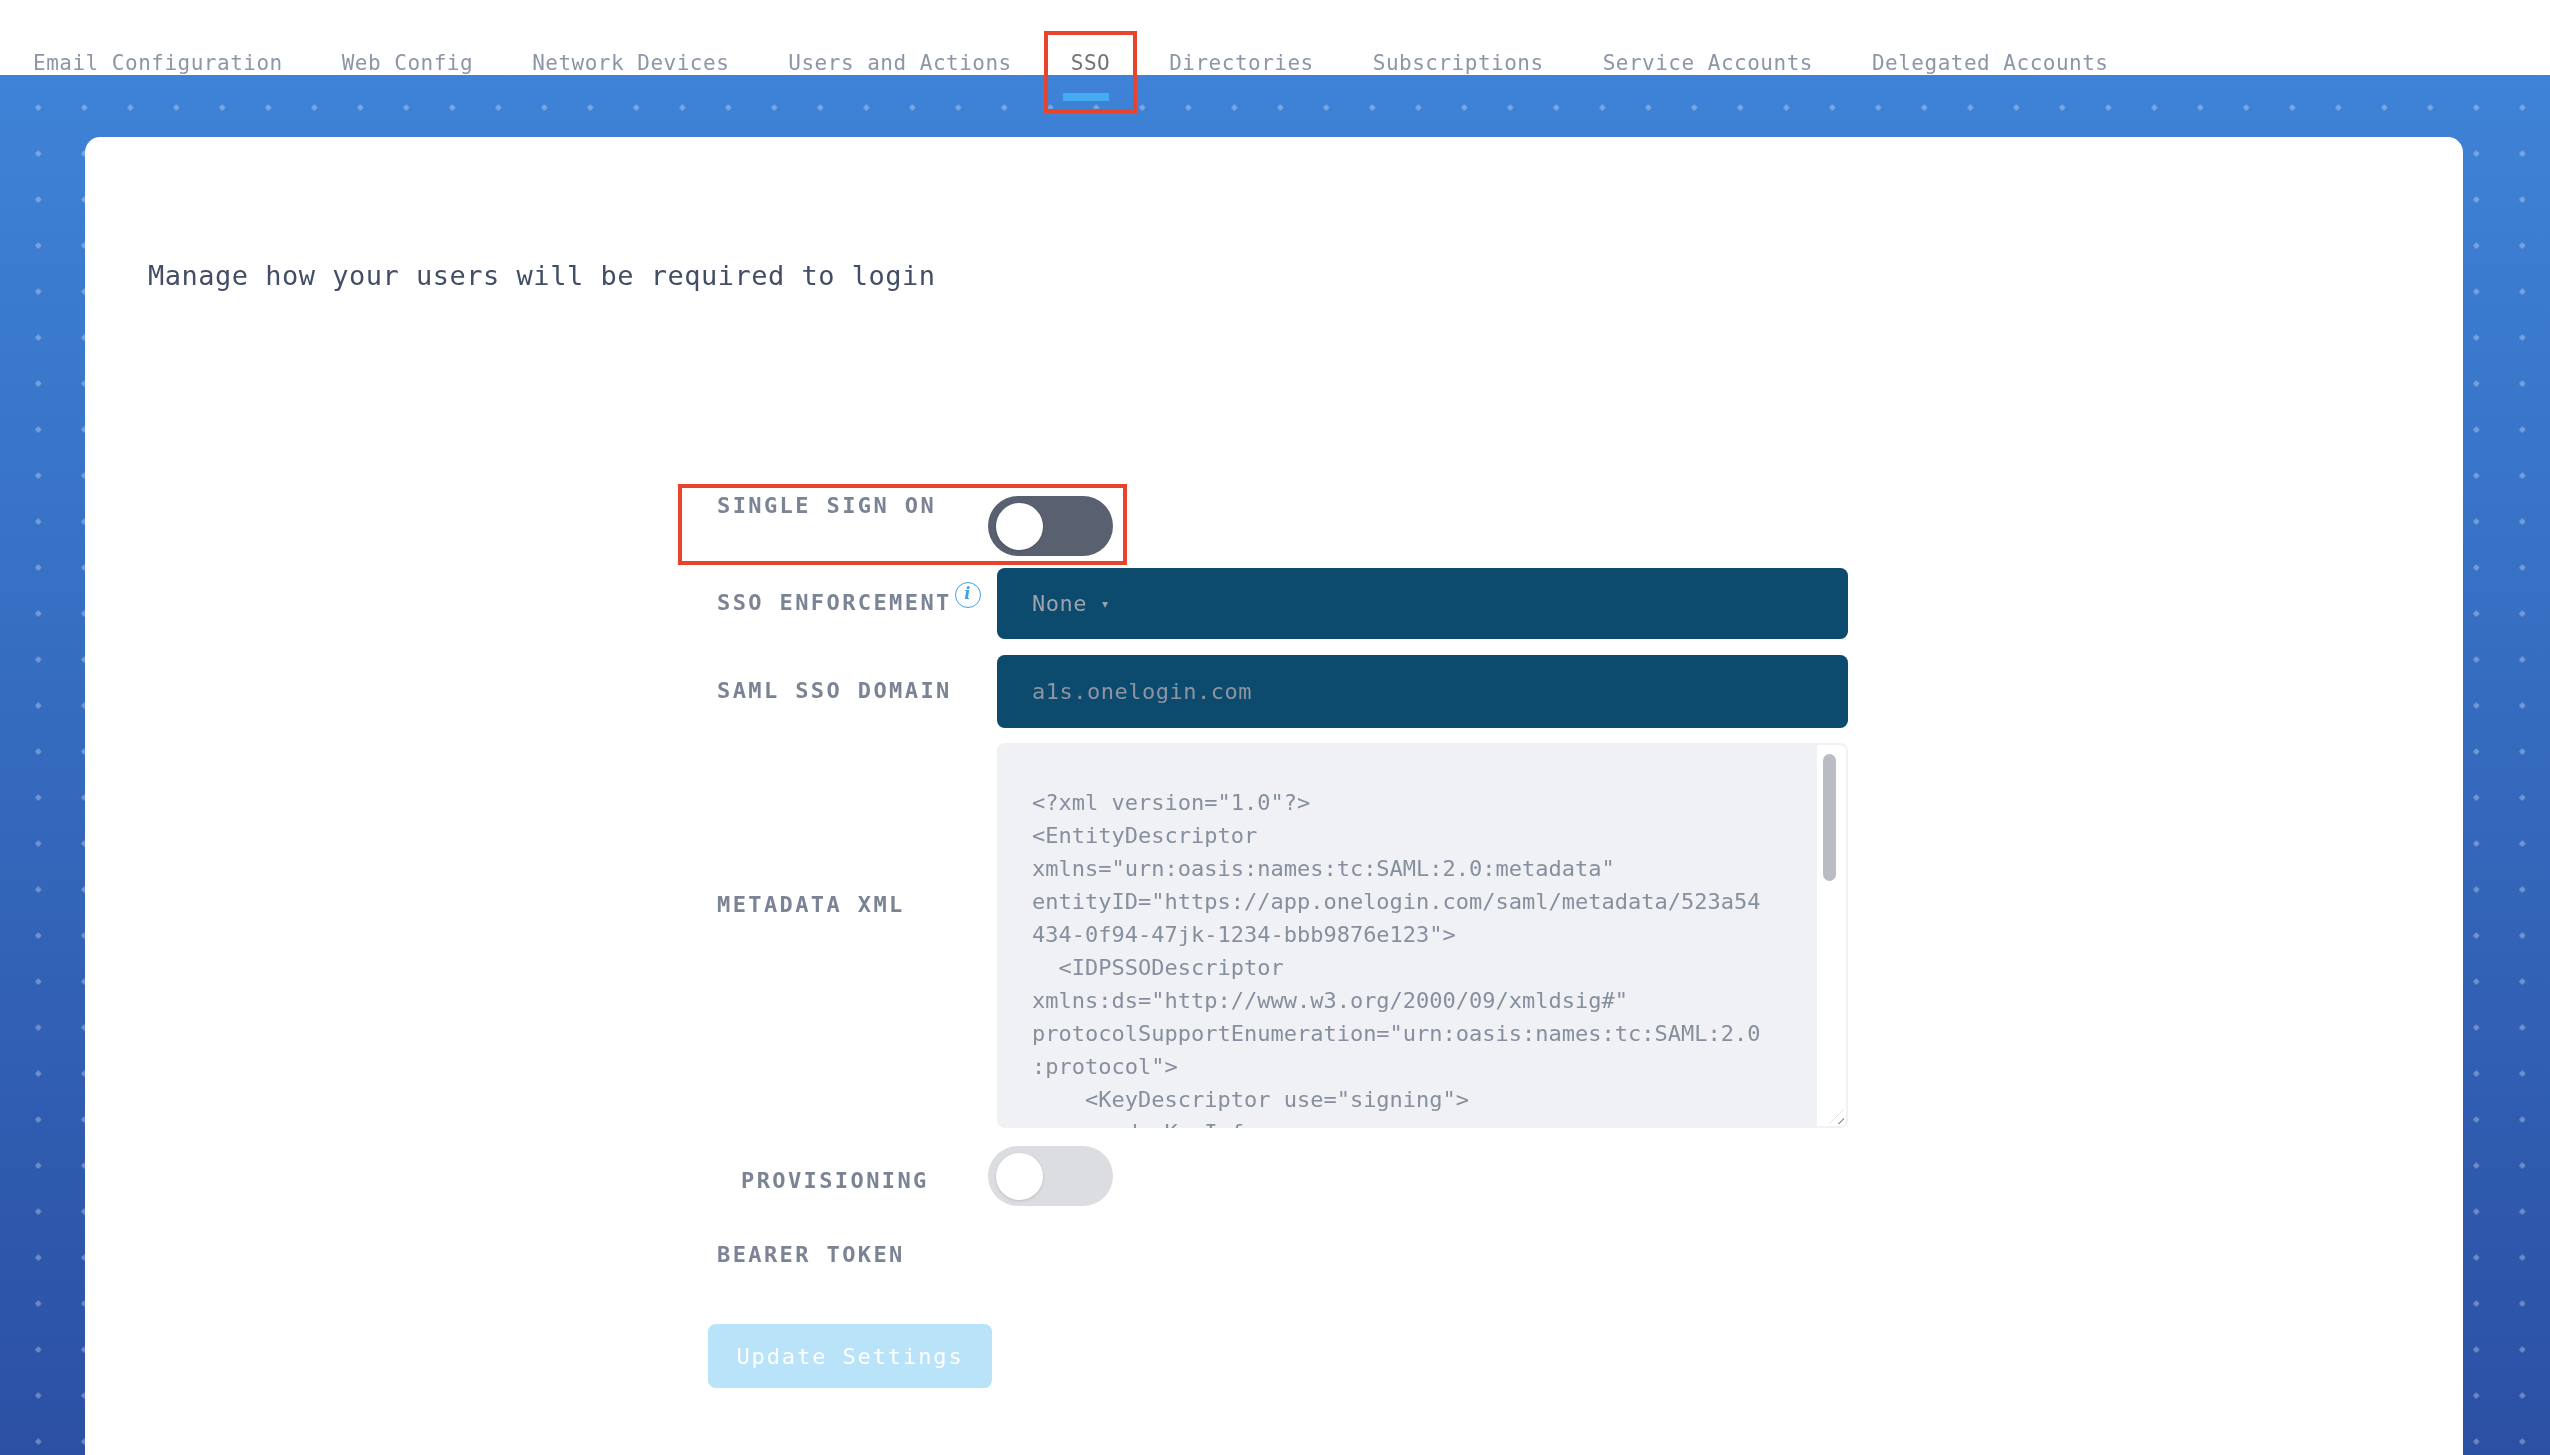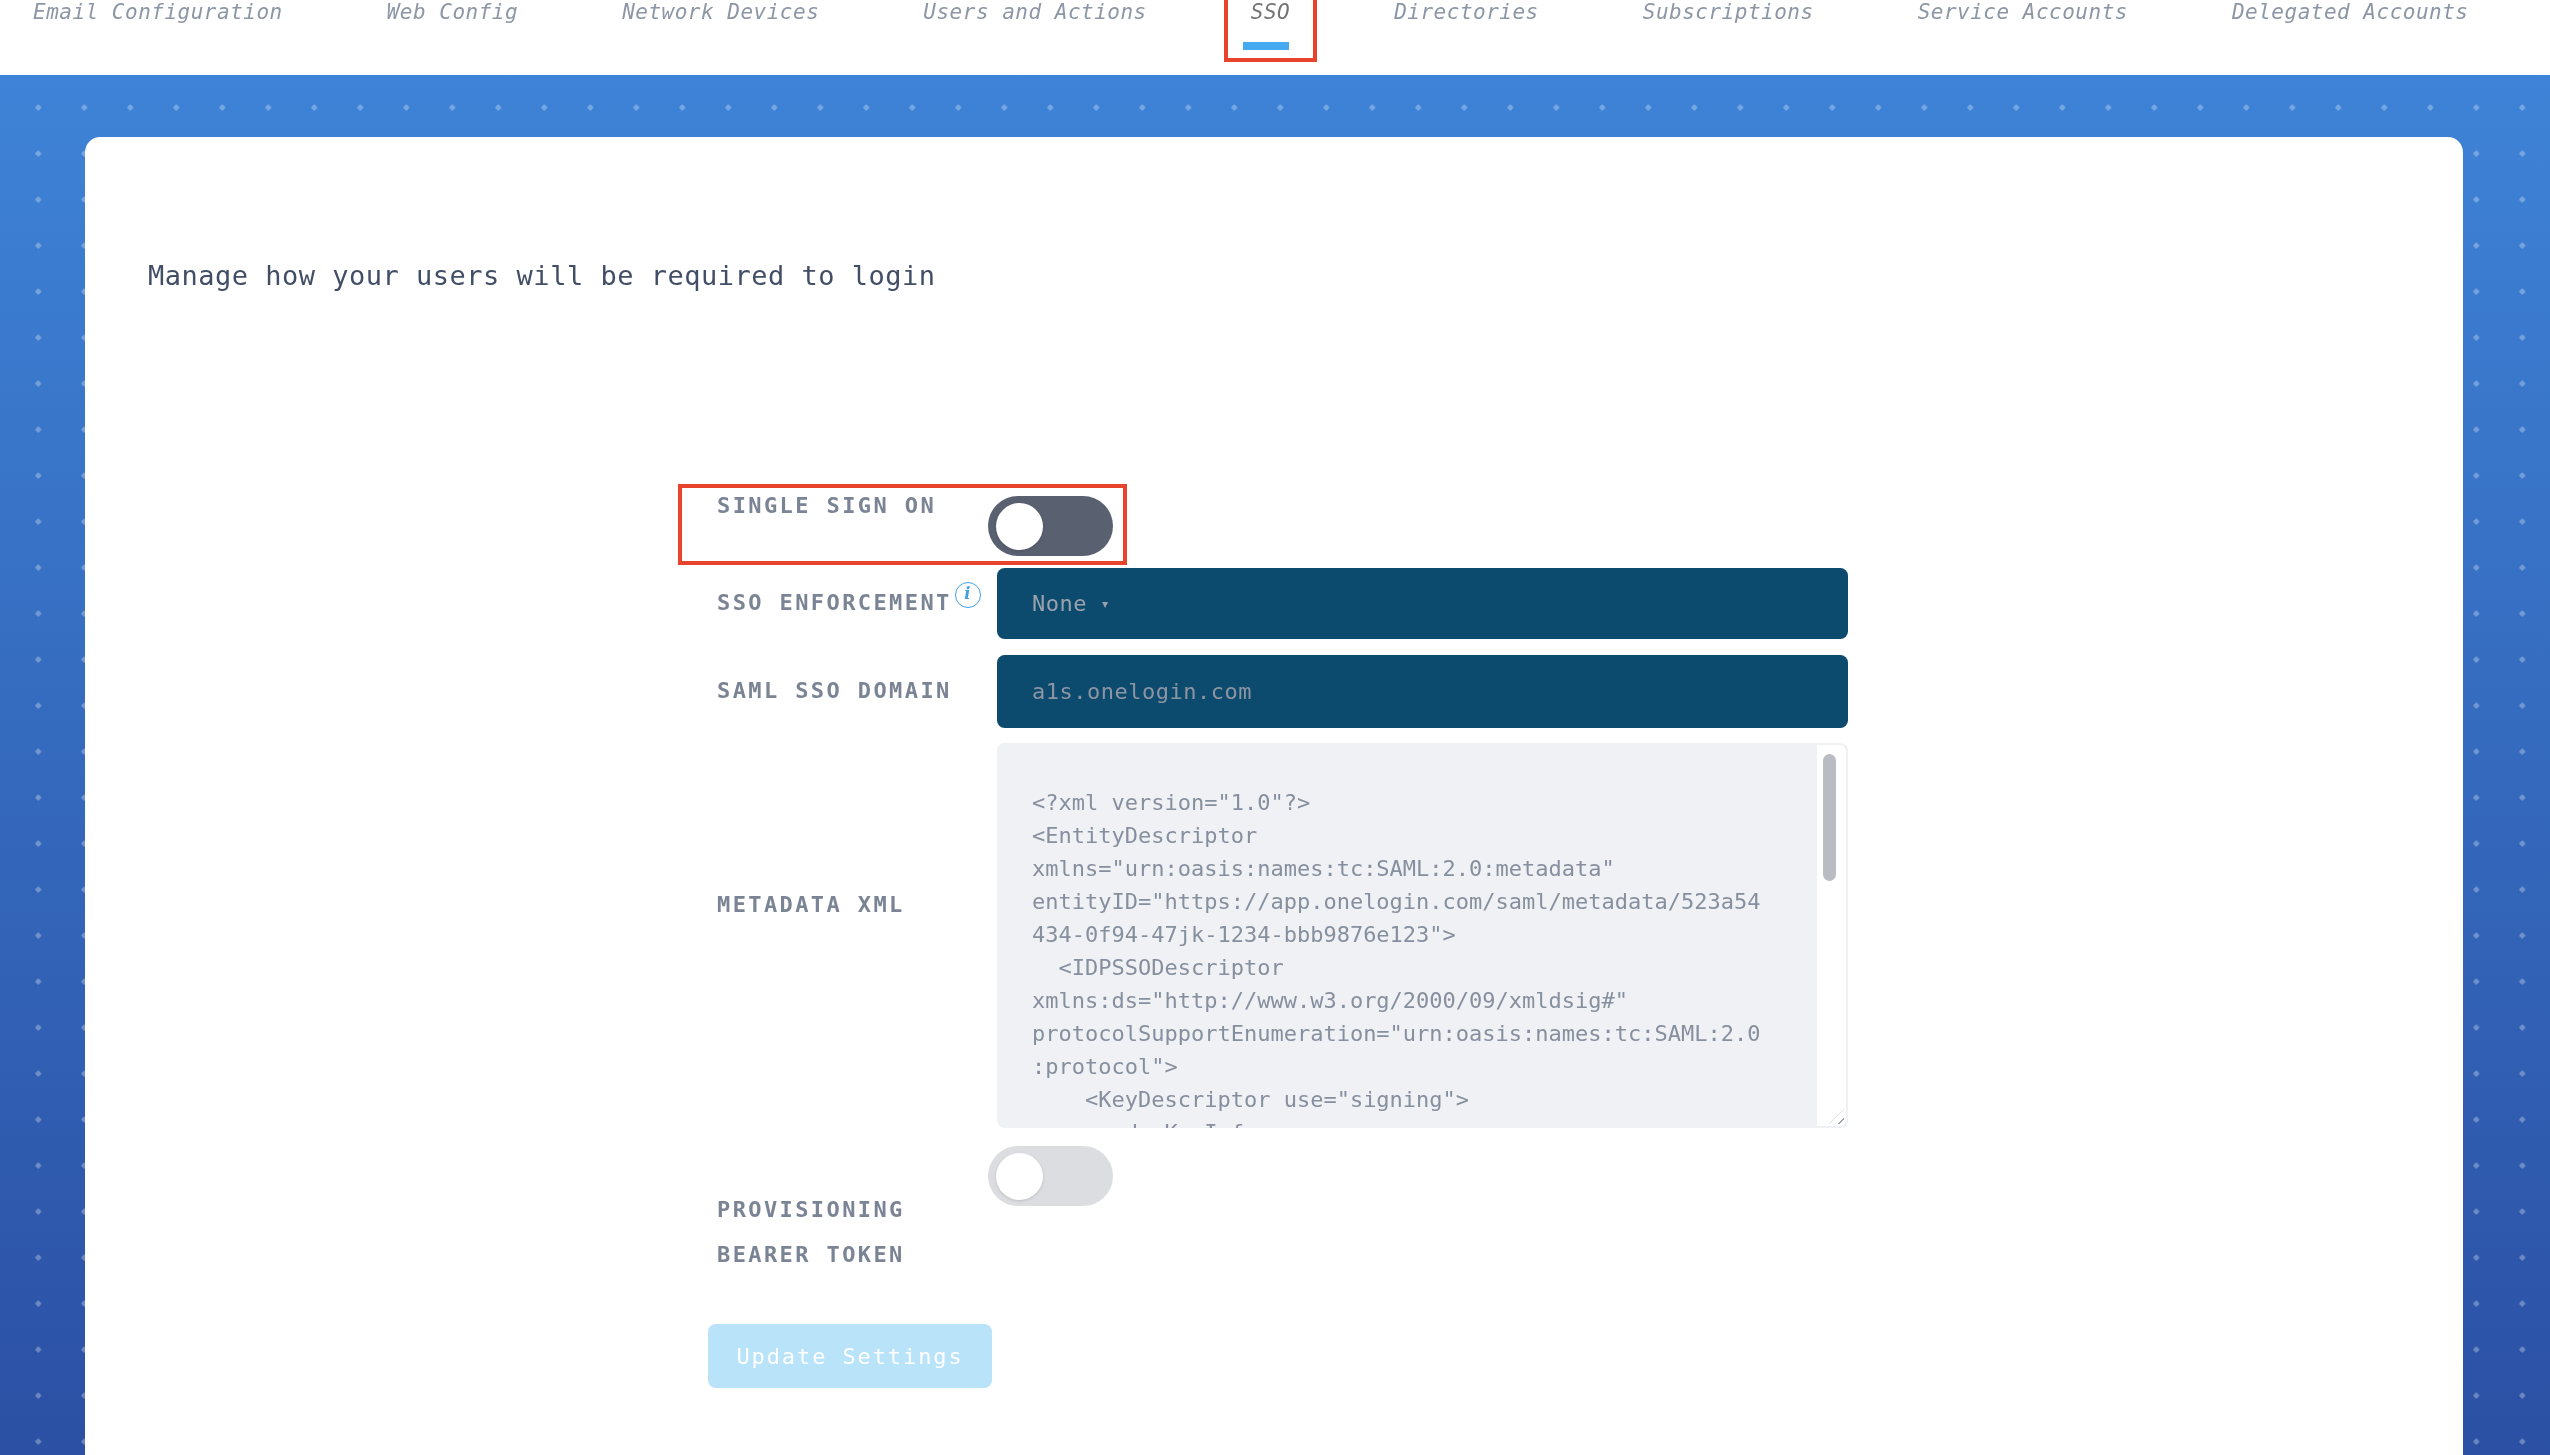--- a/index.html
+++ b/index.html
@@ -9,21 +9,21 @@
 
   
   .bg { position:absolute; left:0; top:75px; right:0; bottom:0;
         background:linear-gradient(180deg,#3e83d7 0%, #2b50a4 100%); }
   .bg::after { content:""; position:absolute; inset:0;
         background-image:radial-gradient(circle, rgba(255,255,255,0.30) 2.5px, rgba(255,255,255,0) 2.9px);
         background-size:46px 46px; background-position:15.3px 9.6px; }
 
   
   .topnav { position:absolute; top:0; left:0; width:100%; height:75px; background:#ffffff;
-            display:flex; align-items:flex-start; gap:104px; padding-left:33px; z-index:6;font-style:italic; }
+            display:flex; align-items:flex-end; gap:59px; padding-left:33px; z-index:6; }
   .nav-item { position:relative; font-size:21px; color:#8d96a5; letter-spacing:0.5px;
               white-space:nowrap; cursor:pointer; text-decoration:none; }
   .nav-item.active { color:#737373; }
   .tab-underline { position:absolute; top:42px; left:-7.7px; width:46px; height:7.7px;
                    background:#45aaf0; }
   .nav-redbox { position:absolute; top:-20px; left:-27px; right:-27px; height:82px;
                 border:4.8px solid #e8432d; pointer-events:none; }
 
   
   .card { position:absolute; left:85px; top:137px; width:2378px; bottom:-23px;
@@ -83,21 +83,21 @@
   .update-btn { position:absolute; left:623px; top:1187px; width:284px; height:64px;
                 background:#b9e3f9; border:none; border-radius:7.7px; color:#ffffff;
                 font-size:22px; letter-spacing:1.9px; font-family:"DejaVu Sans Mono",monospace;
                 cursor:pointer; }
 
   
   .lbl-sso         { top:356px; }
   .lbl-enforcement { top:453px; }
   .lbl-saml        { top:541px; }
   .lbl-metadata    { top:755px; }
-  .lbl-provision   { top:1060px; }
+  .lbl-provision   { top:1031px;margin-left:24px; }
   .lbl-bearer      { top:1105px; }
   .tgl-sso         { top:359px; }
   .tgl-provision   { top:1009px; }
 </style>
 </head>
 <body>
 
 <div class="viewport">
 
   <div class="bg"></div>

